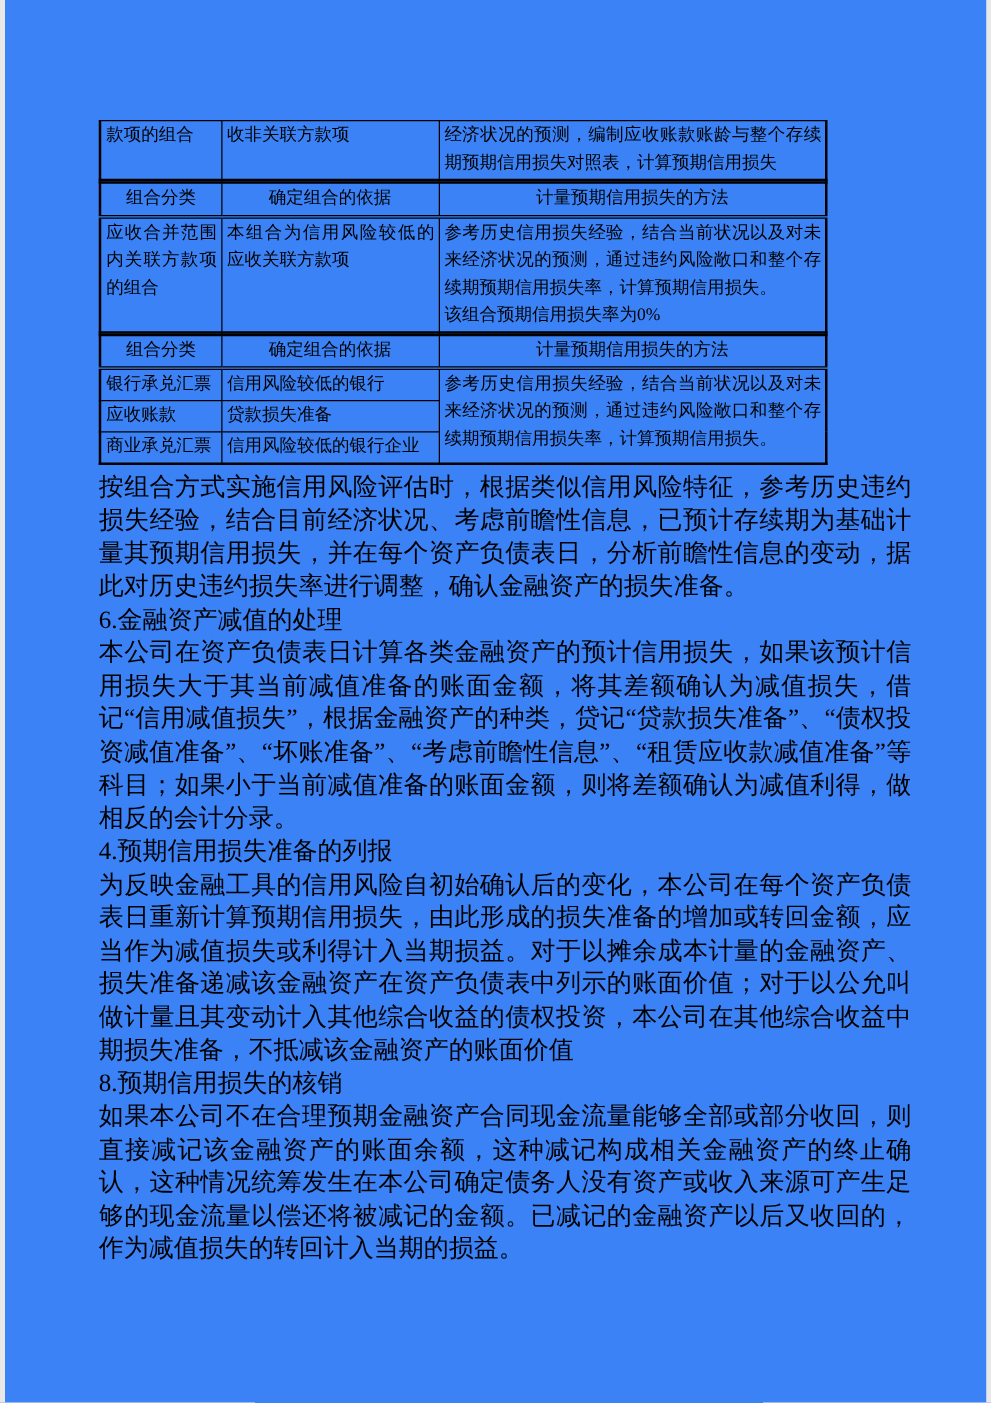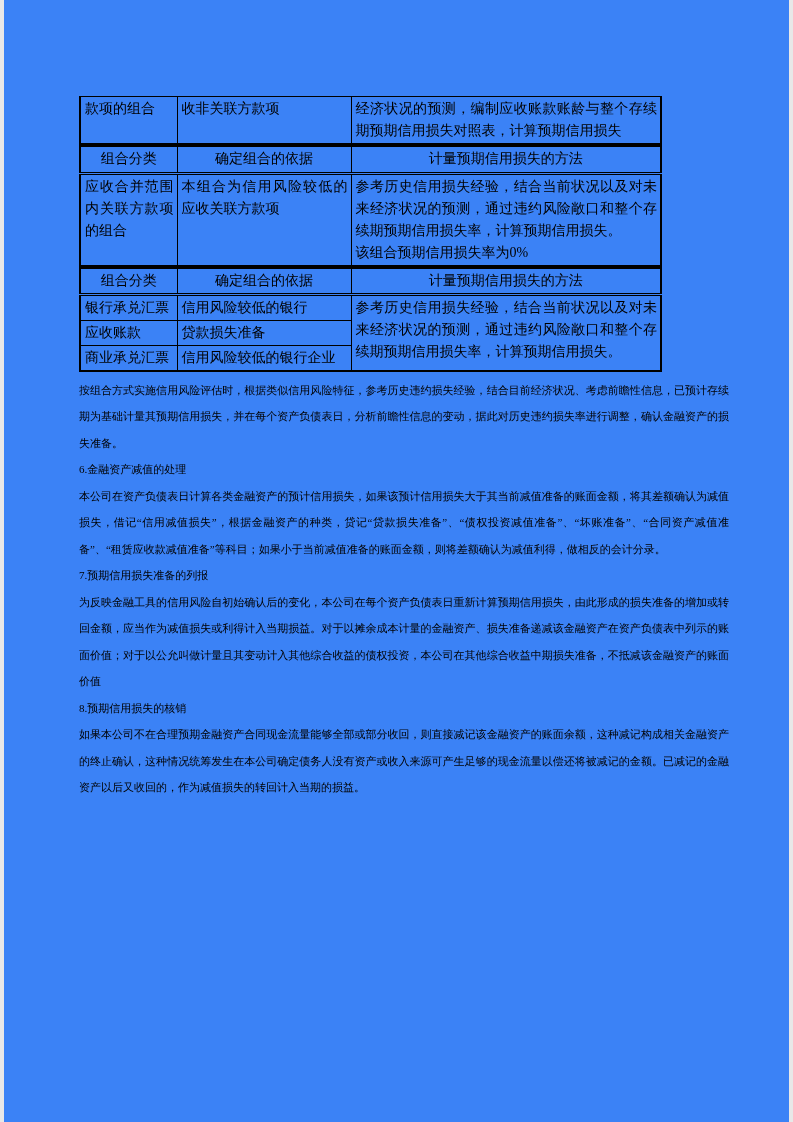--- a/index.html
+++ b/index.html
@@ -52,21 +52,21 @@
   tr.h24{height:24px;}
   
   .subheading{
     font-size:14.5px;
     line-height:21px;
     white-space:nowrap;
   }
   .body-text{margin-top:5px;}
   p.para, div.h{
     margin:0;
-    font-size:11px;
+    font-size:20px;
     line-height:26.5px;
   }
   p.para{
     text-align:justify;
     word-break:break-all;
   }
 </style>
 </head>
 <body>
 
@@ -138,23 +138,23 @@
           <td>商业承兑汇票</td>
           <td>信用风险较低的银行企业</td>
         </tr>
       </tbody>
     </table>
 
     <div class="body-text">
       <p class="para">按组合方式实施信用风险评估时，根据类似信用风险特征，参考历史违约损失经验，结合目前经济状况、考虑前瞻性信息，已预计存续期为基础计量其预期信用损失，并在每个资产负债表日，分析前瞻性信息的变动，据此对历史违约损失率进行调整，确认金融资产的损失准备。</p>
 
       <div class="h">6.金融资产减值的处理</div>
-      <p class="para">本公司在资产负债表日计算各类金融资产的预计信用损失，如果该预计信用损失大于其当前减值准备的账面金额，将其差额确认为减值损失，借记“信用减值损失”，根据金融资产的种类，贷记“贷款损失准备”、“债权投资减值准备”、“坏账准备”、“合同资产减值准备”、“租赁应收款减值准备”等科目；如果小于当前减值准备的账面金额，则将差额确认为减值利得，做相反的会计分录。</p>
+      <p class="para">本公司在资产负债表日计算各类金融资产的预计信用损失，如果该预计信用损失大于其当前减值准备的账面金额，将其差额确认为减值损失，借记“信用减值损失”，根据金融资产的种类，贷记“贷款损失准备”、“债权投资减值准备”、“坏账准备”、“考虑前瞻性信息”、“租赁应收款减值准备”等科目；如果小于当前减值准备的账面金额，则将差额确认为减值利得，做相反的会计分录。</p>
 
-      <div class="h">7.预期信用损失准备的列报</div>
+      <div class="h">4.预期信用损失准备的列报</div>
       <p class="para">为反映金融工具的信用风险自初始确认后的变化，本公司在每个资产负债表日重新计算预期信用损失，由此形成的损失准备的增加或转回金额，应当作为减值损失或利得计入当期损益。对于以摊余成本计量的金融资产、损失准备递减该金融资产在资产负债表中列示的账面价值；对于以公允叫做计量且其变动计入其他综合收益的债权投资，本公司在其他综合收益中期损失准备，不抵减该金融资产的账面价值</p>
 
       <div class="h">8.预期信用损失的核销</div>
       <p class="para">如果本公司不在合理预期金融资产合同现金流量能够全部或部分收回，则直接减记该金融资产的账面余额，这种减记构成相关金融资产的终止确认，这种情况统筹发生在本公司确定债务人没有资产或收入来源可产生足够的现金流量以偿还将被减记的金额。已减记的金融资产以后又收回的，作为减值损失的转回计入当期的损益。</p>
     </div>
 
   </div>
 </div>
 
 </body></html>

